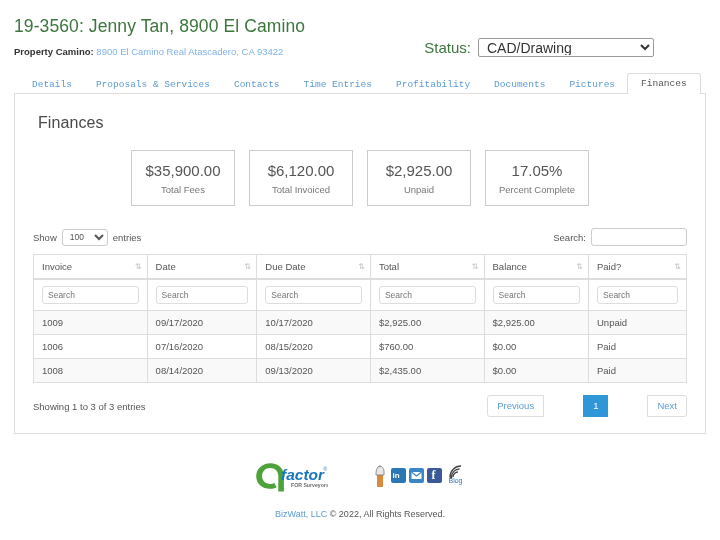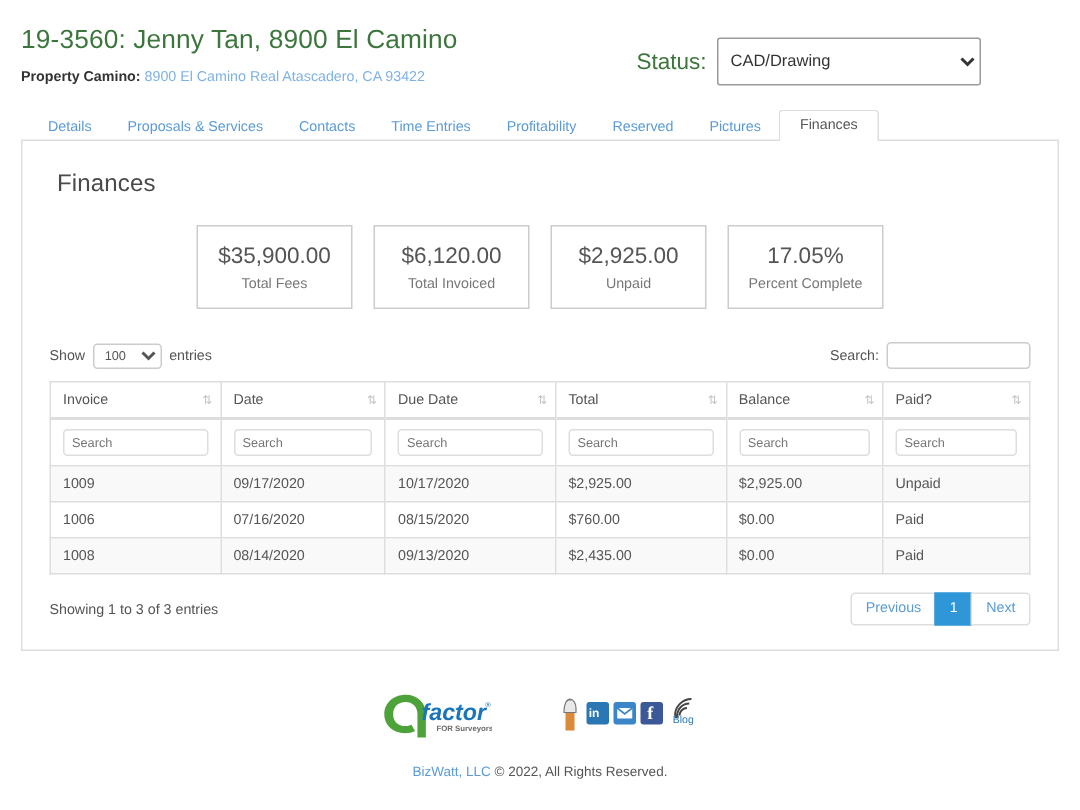--- a/index.html
+++ b/index.html
@@ -20,32 +20,32 @@
     font-size: 17.5px; color: #3c763d; font-weight: normal;
     letter-spacing: .1px; line-height: 1.2;
   }
   .prop-line { margin-top: 9px; font-size: 9.5px; line-height: 1.2; }
   .prop-label { color: #333; font-weight: bold; }
   .prop-val { color: #7fb2e5; }
 
   .hdr-right { display: flex; align-items: center; padding-top: 8px; padding-right: 52px; }
   .status-label { font-size: 15px; color: #3c763d; margin-right: 7px; }
   .status-select {
-    width: 176px; height: 32px; font-size: 11px;
+    width: 176px; height: 19px; font-size: 14px;
     font-family: "Liberation Sans", sans-serif;
     color: #333; background: #fff;
     border: 1px solid #9a9a9a; border-radius: 2px;
     padding: 0 2px 1px 4px;
   }
 
   
   .tabs {
     display: flex; align-items: flex-end; margin-top: 13px;
     border-bottom: 1px solid #dddddd; padding-left: 6px;
-    height: 24px; position: relative; z-index: 2;
+    height: 24px; position: relative; z-index: 2; font-family: Liberation Mono, monospace;
   }
   .tab {
     font-size: 9.5px; color: #5b9bd5; padding: 4px 11px 5px 11px;
     border: 1px solid transparent; border-bottom: none; line-height: 1;
     margin-bottom: -1px; white-space: nowrap; cursor: pointer;
   }
   .tab.active {
     color: #555555; background: #ffffff;
     border-color: #dddddd #dddddd #ffffff;
     border-top-left-radius: 3px; border-top-right-radius: 3px;
@@ -106,21 +106,21 @@
     font-size: 8.5px; font-family: "Liberation Sans", sans-serif;
     padding: 0 5px; color: #555; background: #fff;
   }
   tbody tr.odd td { background: #f9f9f9; }
   tbody tr.even td { background: #ffffff; }
   td.num { text-align: right; }
 
   
   .dt-bottom { display: flex; align-items: center; margin-top: 12px; }
   .dt-info { font-size: 9.5px; color: #555555; }
-  .pager { margin-left: auto; display: flex; }
+  .pager { margin-left: auto; display: flex; gap: 40px; }
   .pg {
     font-size: 9.5px; color: #5b9bd5; border: 1px solid #dddddd;
     padding: 5px 9px; line-height: 1; background: #fff; margin-left: -1px; cursor: pointer;
   }
   .pg:first-child { border-top-left-radius: 3px; border-bottom-left-radius: 3px; margin-left: 0; }
   .pg:last-child { border-top-right-radius: 3px; border-bottom-right-radius: 3px; }
   .pg.active { background: #2f96d8; border-color: #2f96d8; color: #ffffff; }
 
   
   .footer { margin-top: 26px; display: flex; flex-direction: column; align-items: center; }
@@ -151,21 +151,21 @@
       </select>
     </div>
   </div>
 
   <div class="tabs">
     <div class="tab">Details</div>
     <div class="tab">Proposals &amp; Services</div>
     <div class="tab">Contacts</div>
     <div class="tab">Time Entries</div>
     <div class="tab">Profitability</div>
-    <div class="tab">Reserved</div>
+    <div class="tab">Documents</div>
     <div class="tab">Pictures</div>
     <div class="tab active">Finances</div>
   </div>
 
   <div class="panel">
     <div class="panel-title">Finances</div>
 
     <div class="stats">
       <div class="stat">
         <div class="stat-val">$35,900.00</div>

